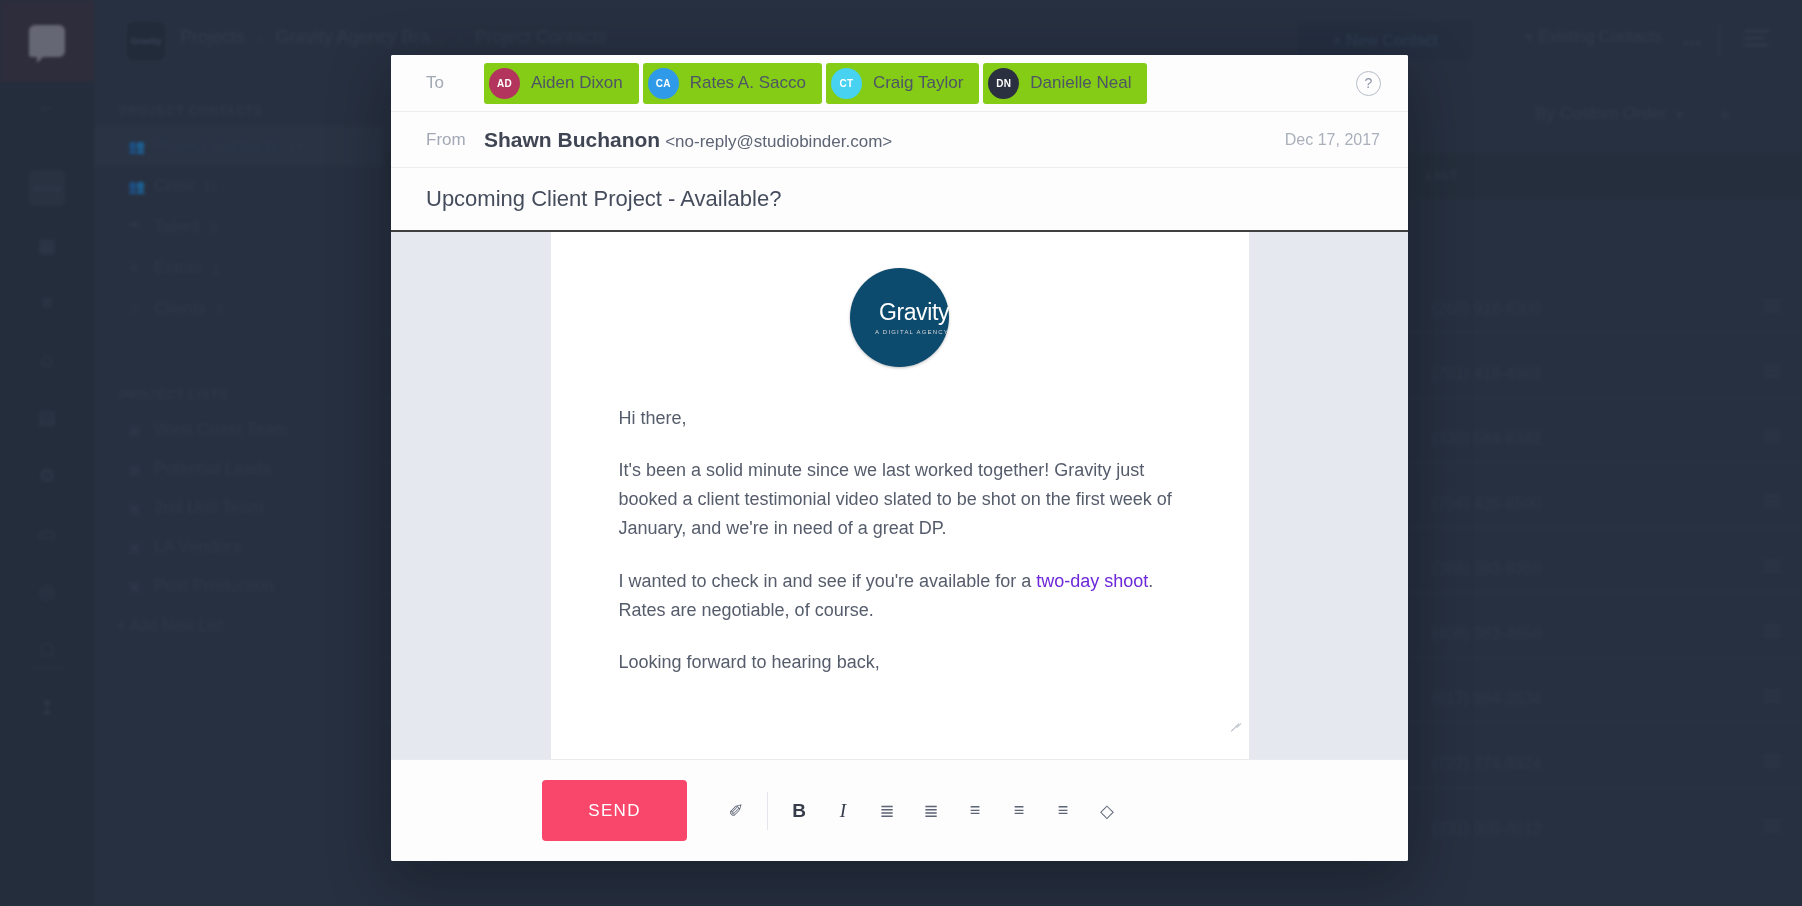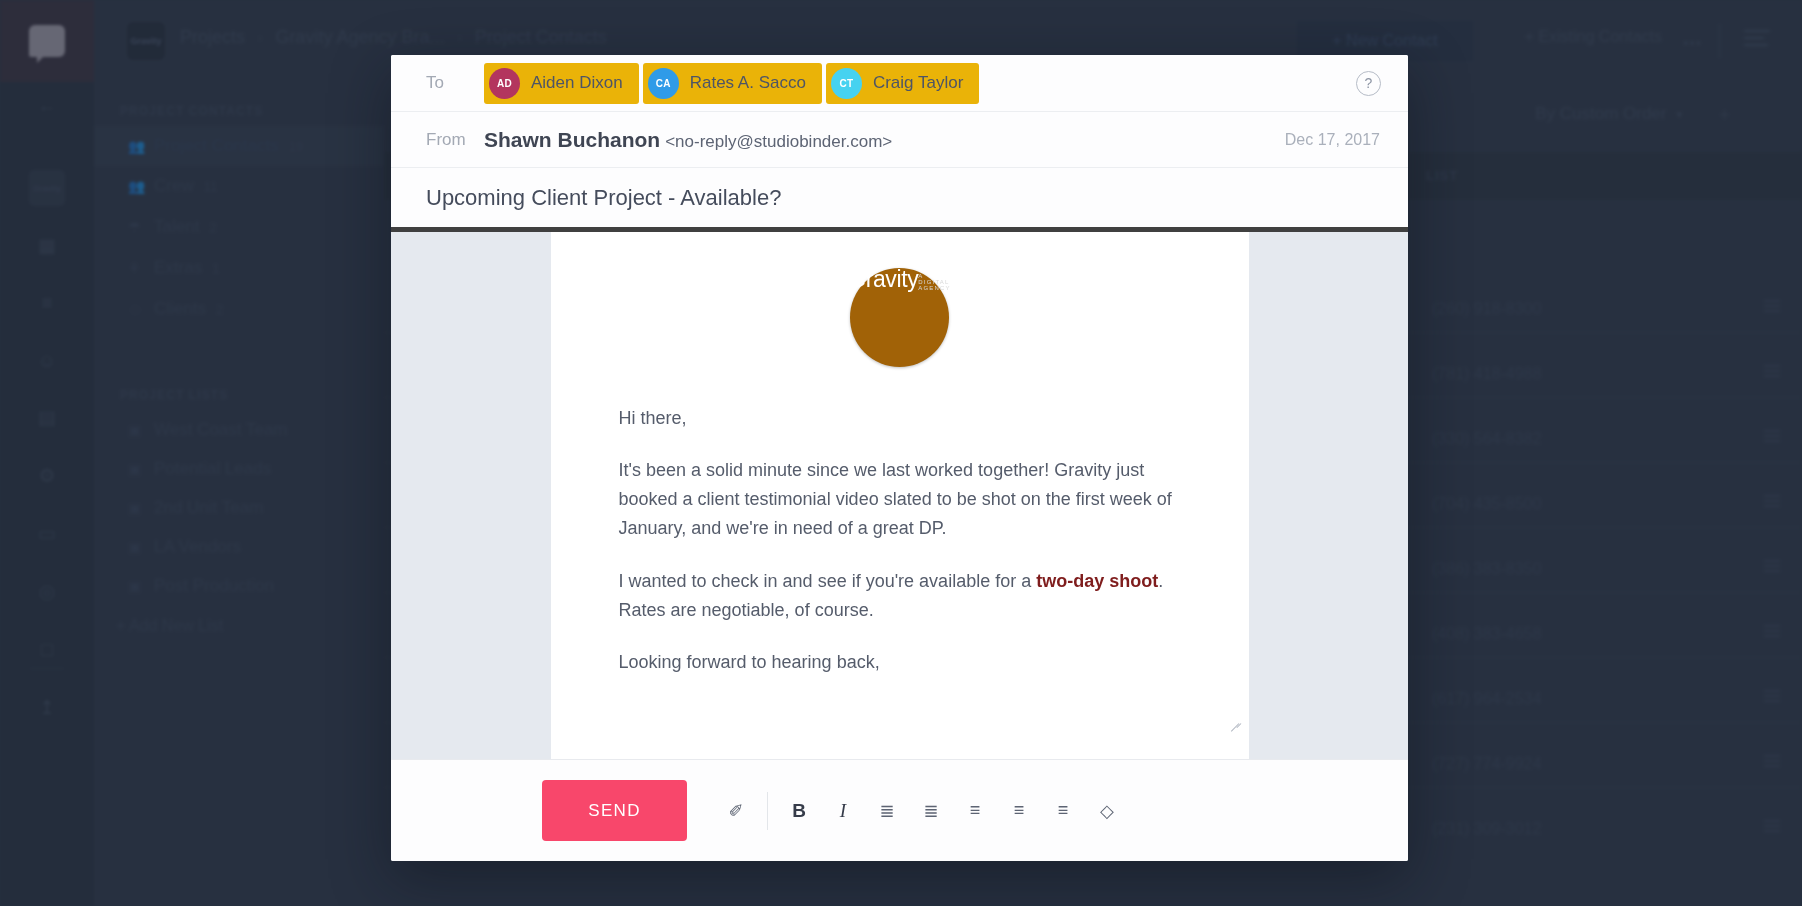--- a/index.html
+++ b/index.html
@@ -242,21 +242,21 @@
     gap: 4px;
     flex: 1;
     overflow: hidden;
   }
   .chip {
     display: flex;
     align-items: center;
     gap: 11px;
     height: 41px;
     padding: 0 16px 0 5px;
-    background: #eab308;
+    background: #84cc16;
     border-radius: 3px;
     white-space: nowrap;
   }
   .chip-avatar {
     width: 31px; height: 31px;
     border-radius: 50%;
     display: flex; align-items: center; justify-content: center;
     color: #fff;
     font-size: 10px;
     font-weight: bold;
@@ -289,21 +289,21 @@
   .from-email { font-size: 17px; color: #5d6474; font-weight: normal; margin-left: 5px; }
   .from-date { margin-left: auto; font-size: 16px; color: #aab0bb; }
 
   
   .subject-row {
     height: 64px;
     display: flex;
     align-items: center;
     padding: 0 35px;
     background: #fdfdfe;
-    border-bottom: 5px solid #404040;
+    border-bottom: 2px solid #404040;
     flex-shrink: 0;
   }
   .subject-text { font-size: 22px; color: #454c5c; }
 
   
   .body-area {
     flex: 1;
     background: #e5e9ef;
     display: flex;
     justify-content: center;
@@ -313,24 +313,24 @@
   .email-sheet {
     width: 698px;
     background: #ffffff;
     padding: 36px 0 0 0;
     position: relative;
   }
   .logo-wrap { display: flex; justify-content: center; }
   .logo-circle {
     width: 99px; height: 99px;
     border-radius: 50%;
-    background: #a16207;
-    display: flex;
-    flex-direction: row;
-    align-items: flex-start;
+    background: #0c4a6e;
+    display: flex;
+    flex-direction: column;
+    align-items: flex-end;
     justify-content: center;
     box-shadow: 0 1px 3px rgba(0,0,0,0.25);
   }
   .logo-word {
     color: #fff;
     font-size: 23px;
     letter-spacing: -0.4px;
     line-height: 1;
   }
   .logo-tag {
@@ -348,21 +348,21 @@
   }
   .email-body {
     margin: 37px 68px 0 68px;
   }
   .email-body p {
     font-size: 18px;
     line-height: 1.62;
     color: #555c6b;
     margin-bottom: 23px;
   }
-  .email-body b { color: #7f1d1d; font-weight: bold; }
+  .email-body b { color: #6d28d9; font-weight: normal; }
   .resize-handle {
     position: absolute;
     right: 10px; bottom: 34px;
     width: 12px; height: 12px;
     color: #aeb4bf;
   }
   .resize-handle i {
     position: absolute;
     right: 0;
     height: 1px;
@@ -613,20 +613,24 @@
         <span class="chip-name">Aiden Dixon</span>
       </div>
       <div class="chip">
         <span class="chip-avatar" style="background: rgb(47, 155, 232);">CA</span>
         <span class="chip-name">Rates A. Sacco</span>
       </div>
       <div class="chip">
         <span class="chip-avatar" style="background: rgb(70, 210, 240);">CT</span>
         <span class="chip-name">Craig Taylor</span>
       </div>
+      <div class="chip">
+        <span class="chip-avatar" style="background: rgb(43, 48, 64);">DN</span>
+        <span class="chip-name">Danielle Neal</span>
+      </div>
     </div>
     <div class="help-btn">?</div>
   </div>
 
   <div class="from-row">
     <div class="field-label">From</div>
     <div>
       <span class="from-sender">Shawn Buchanon</span><span class="from-email">&lt;no-reply@studiobinder.com&gt;</span>
     </div>
     <div class="from-date">Dec 17, 2017</div>

